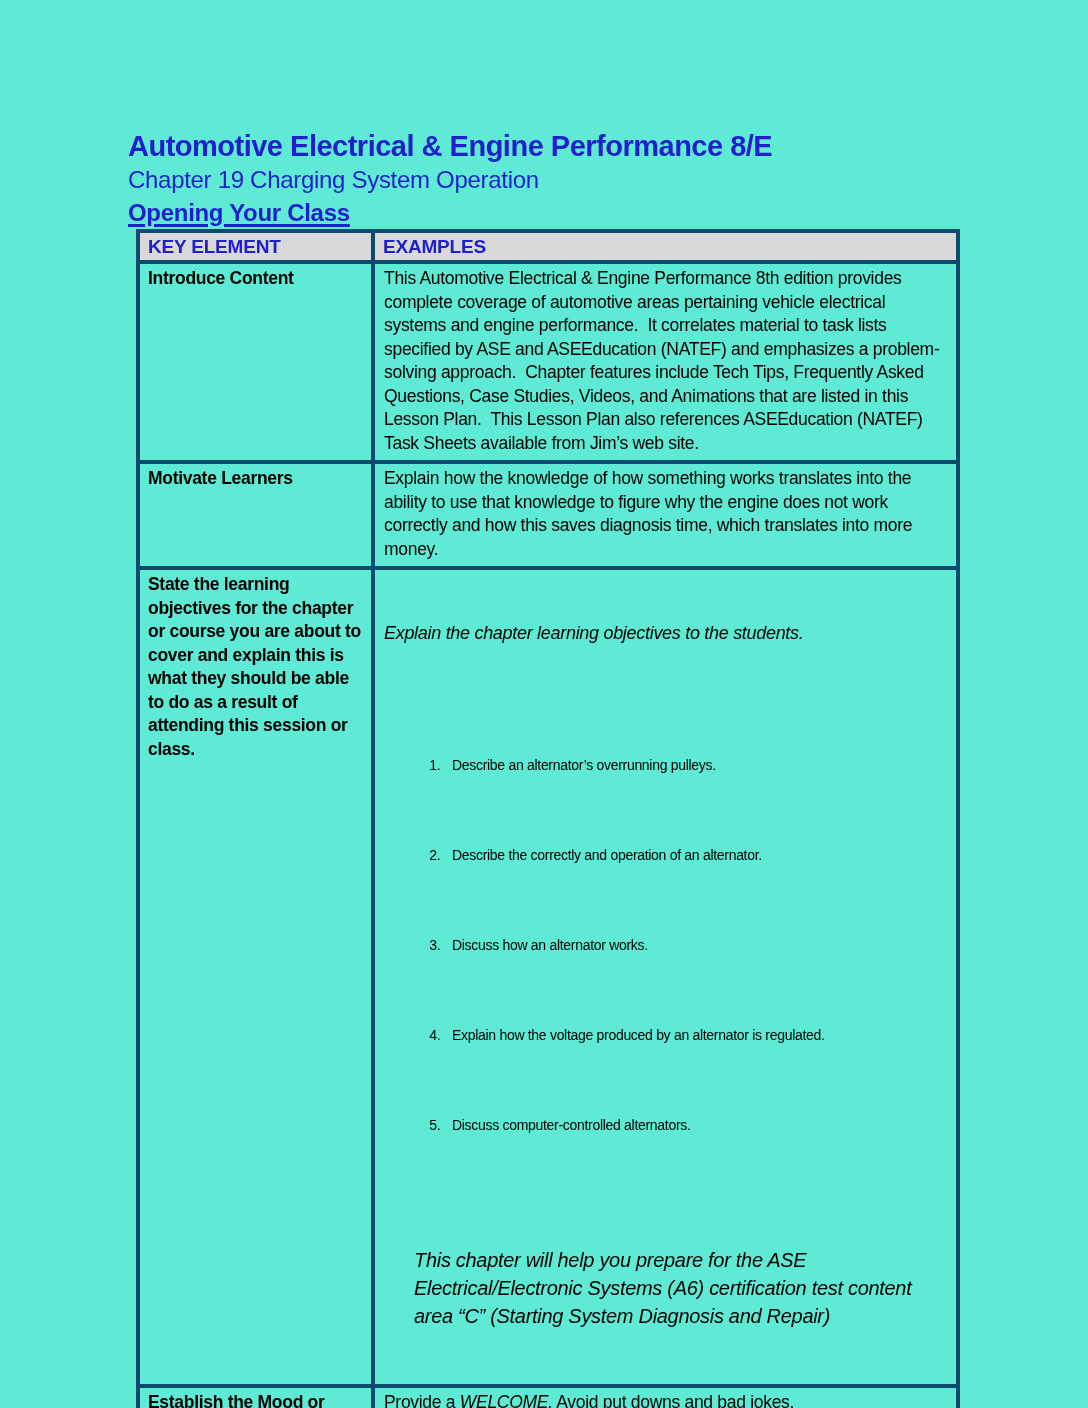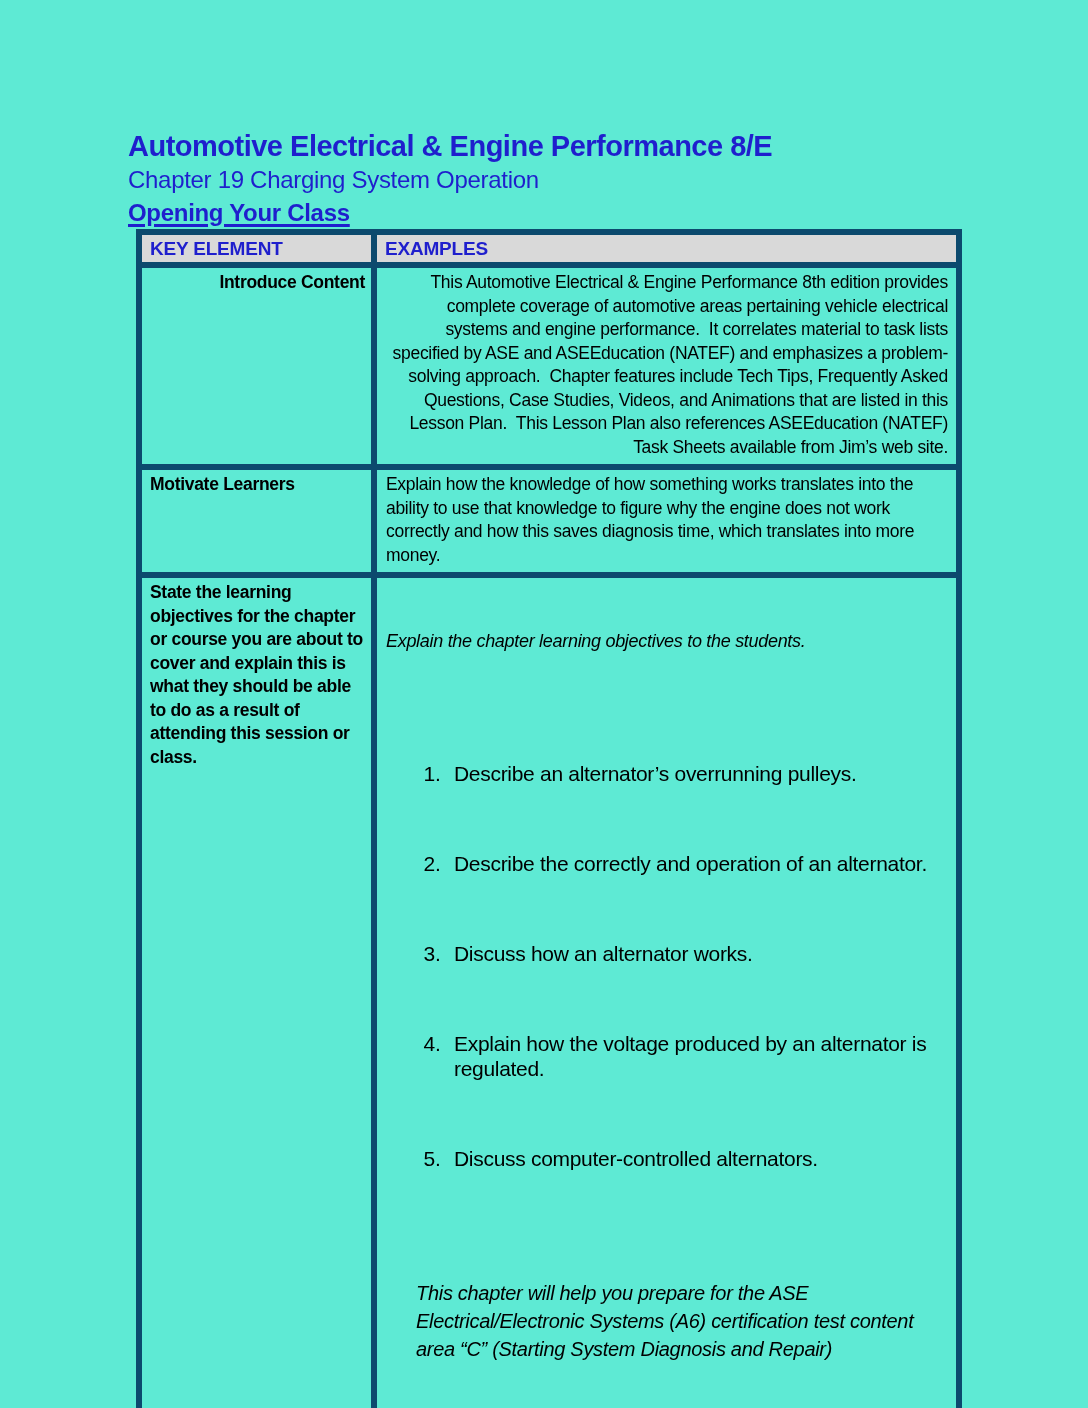--- a/index.html
+++ b/index.html
@@ -46,21 +46,21 @@
     white-space: pre;
   }
   
   table.lesson {
     border-collapse: collapse;
     margin-left: 8px;
     width: 820px;
     table-layout: fixed;
   }
   table.lesson th, table.lesson td {
-    border: 6px solid #0c4a6e;
+    border: 4px solid #0c4a6e;
     vertical-align: top;
   }
   table.lesson th {
     background: var(--header-bg, #d9d9d9);
     color: var(--blue, #1f1fcd);
     font-size: 19px;
     line-height: 22px;
     text-align: left;
     padding: 3px 8px 2px 8px;
     letter-spacing: -0.2px;
@@ -73,28 +73,28 @@
     letter-spacing: -0.3px;
   }
   td.val {
     font-size: 17.5px;
     line-height: 23.5px;
     padding: 3px 8px 5px 9px;
     letter-spacing: -0.3px;
     white-space: pre-wrap;
   }
   td.val p { margin: 0; font-style: italic; }
-  .row-intro { min-height: 186px; text-align: right; }
+  .row-intro { min-height: 186px; }
   .row-motivate { min-height: 92px; }
   .row-mood { min-height: 46px; }
   .objectives-cell .intro { margin: 2px 0 4px 0; font-size: 18px; }
   ol.objectives {
     margin: 0;
     padding: 0 0 0 60px;
-    font-size: 21px;
+    font-size: 14px;
   }
   ol.objectives li {
     margin: 9px 0 9px 0;
     padding-left: 8px;
     line-height: 25px;
   }
   .outro {
     margin: 5px 0 2px 30px !important;
     font-size: 20px;
     line-height: 28px;

